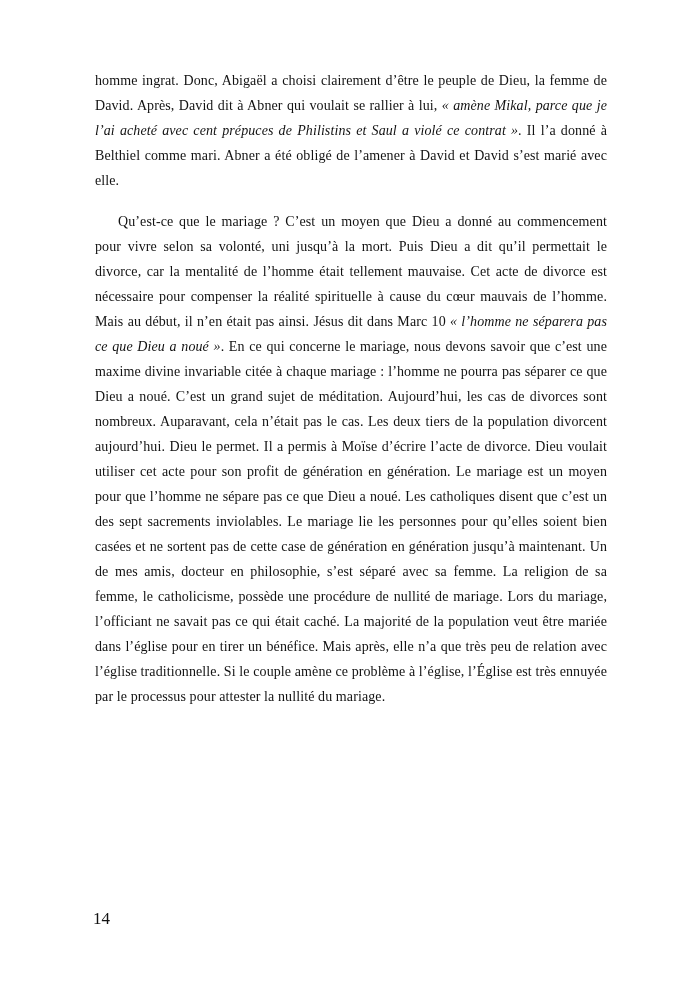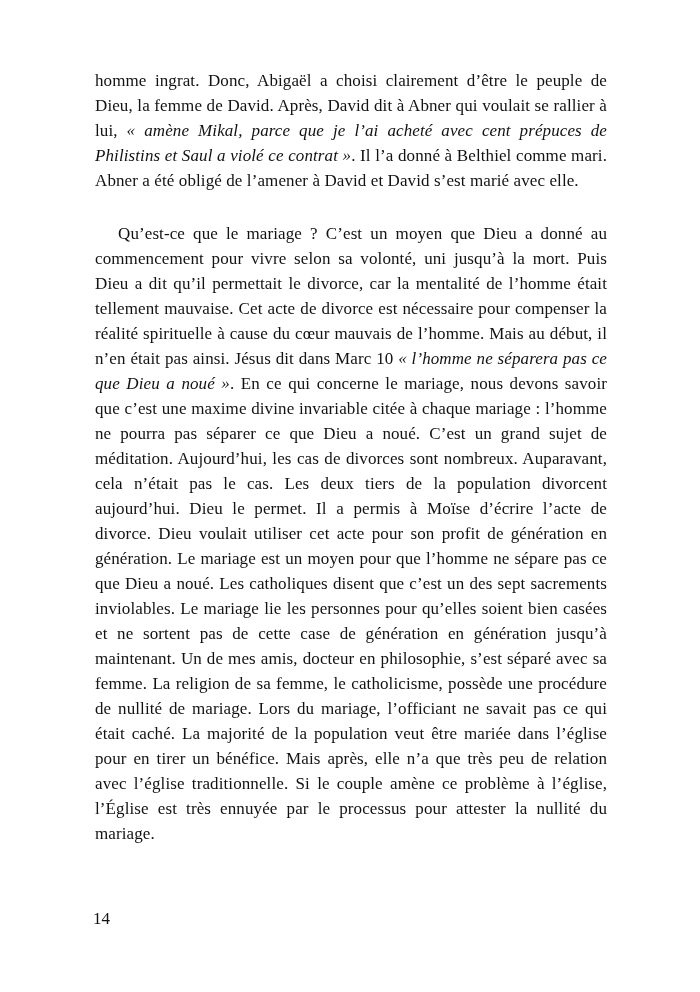--- a/index.html
+++ b/index.html
@@ -14,30 +14,30 @@
     background: #ffffff;
     overflow: hidden;
     font-family: "Liberation Serif", "DejaVu Serif", serif;
     color: #121212;
   }
   .text-block {
     position: absolute;
     left: 95px;
     top: 68px;
     width: 512px;
-    font-size: 17px;
+    font-size: 14px;
     line-height: 25px;
     text-align: justify;
     letter-spacing: 0.1px;
   }
   .para {
     margin: 0;
   }
   .para.indented {
-    margin-top: 28px;
+    margin-top: 16px;
     text-indent: 23px;
   }
   .run-italic {
     font-style: italic;
   }
   .page-number {
     position: absolute;
     left: 93px;
     top: 906px;
     font-size: 17px;

